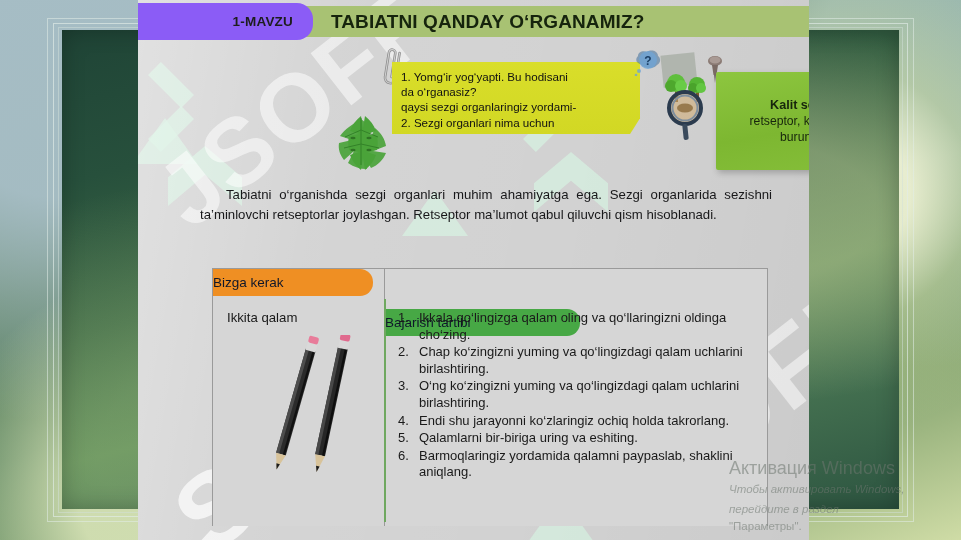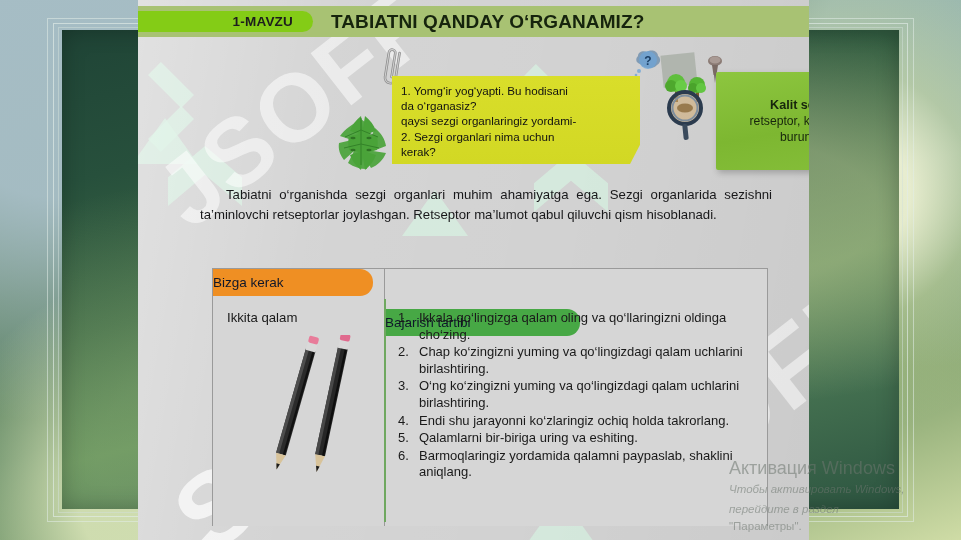--- a/index.html
+++ b/index.html
@@ -108,43 +108,43 @@
 
   
   .titlebar {
     position: absolute;
     left: 0px; top: 6px;
     width: 671px; height: 31px;
     background: #a8c273;
     display: flex; align-items: center;
   }
   .title-badge {
-    width: 175px; height: 21px;
-    background: #84cc16;
+    width: 175px; height: 37px;
+    background: #8b5cf6;
     border-radius: 0 16px 16px 0;
     display: flex; align-items: center; justify-content: flex-end;
     padding-right: 20px;
   }
   .title-badge span {
     color: #1d1d1d;
     font-size: 13.5px; font-weight: 700;
     letter-spacing: 0.2px;
   }
   .title-main {
     padding-left: 18px;
     color: #16240d;
     font-size: 19px; font-weight: 700;
     letter-spacing: 0.1px;
   }
 
   
   .note-yellow {
     position: absolute;
-    left: 254px; top: 76px;
-    width: 248px; height: 88px;
+    left: 254px; top: 62px;
+    width: 248px; height: 72px;
     background: linear-gradient(180deg, #d9de2a 0%, #d2d824 100%);
     box-shadow: 3px 4px 7px rgba(0,0,0,0.28);
     clip-path: polygon(0 0, 100% 0, 100% 78%, 96% 100%, 0 100%);
   }
   .note-yellow .txt {
     position: absolute;
     left: 9px; top: 7px; right: 8px;
     font-size: 11.6px;
     line-height: 15.2px;
     color: #111;

